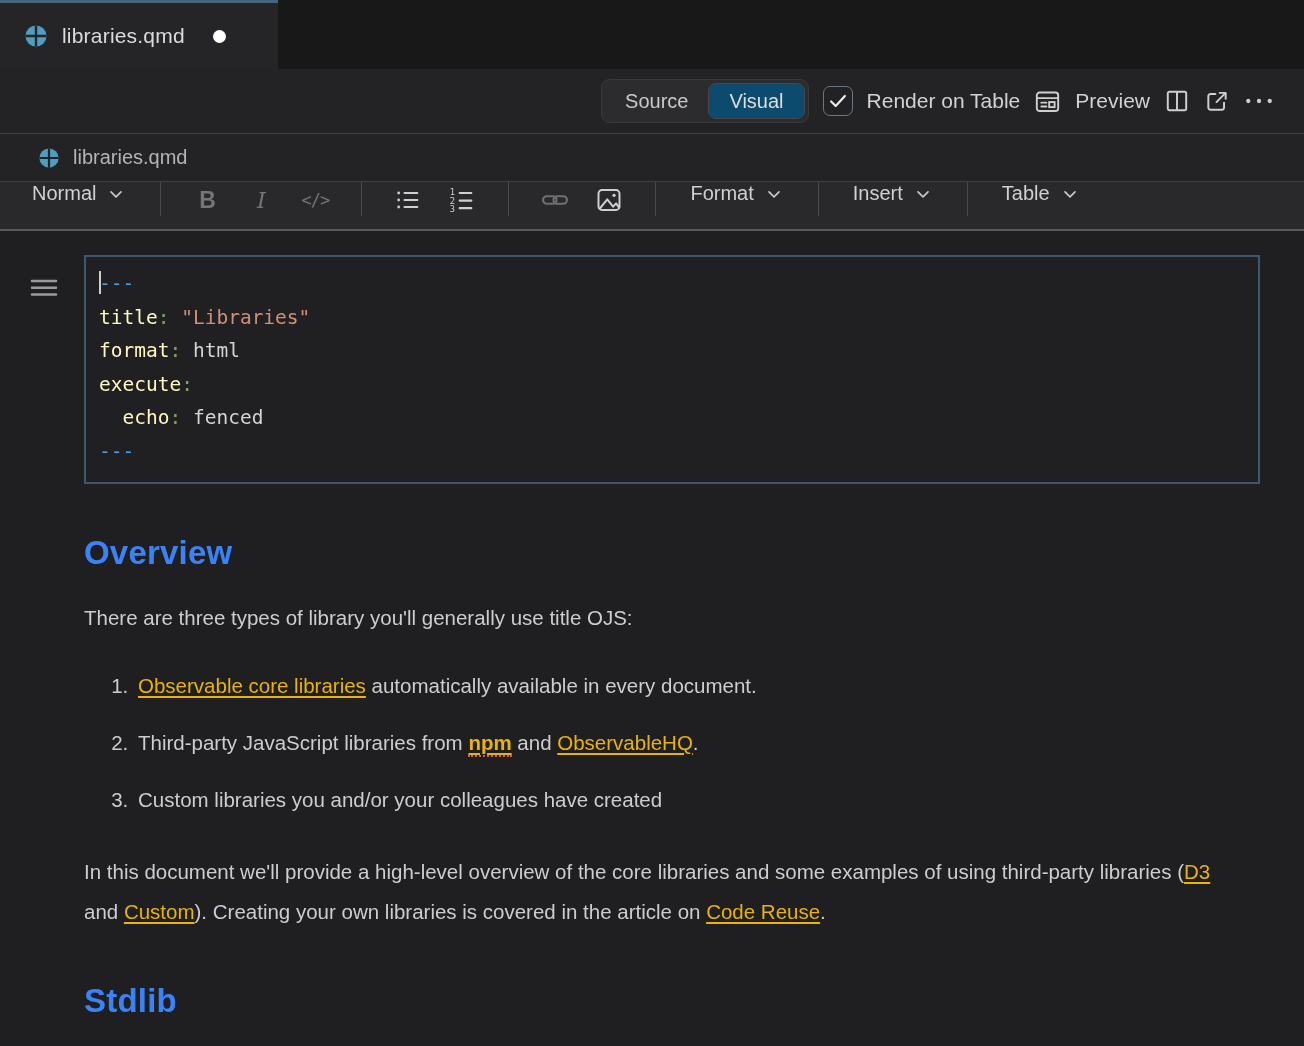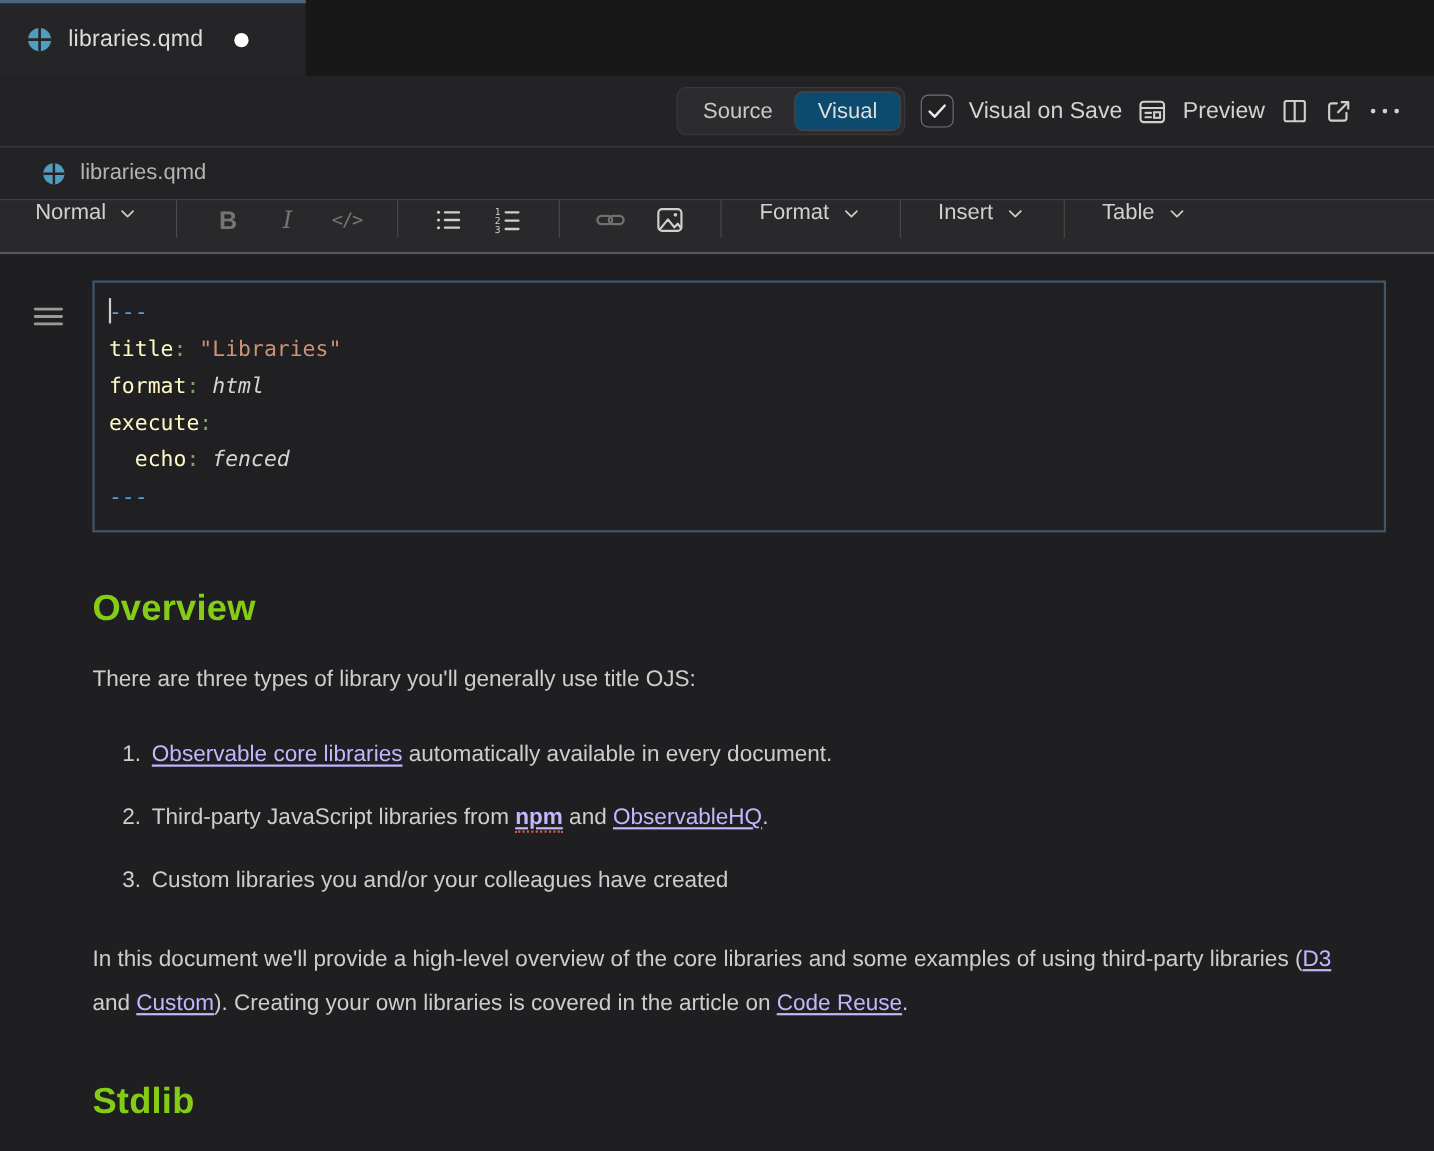--- a/index.html
+++ b/index.html
@@ -78,34 +78,34 @@
   .code-block {
     border:2px solid #40566a; background:#202022;
     padding:10px 0 14px 13px; margin-bottom:0;
     font-family:"DejaVu Sans Mono", monospace;
     font-size:19.5px; line-height:33.5px;
     white-space:pre; color:#d4d4d4;
   }
   .tk-key { color:#fef9c3; }
   .tk-colon { color:#7ca45b; }
   .tk-string { color:#ce9178; }
-  .tk-plain { color:#d4d4d4;font-style:italic; }
+  .tk-plain { color:#d4d4d4; }
   .tk-punct { color:#4aa0e0; }
   .cursor { display:inline-block; width:2px; height:23px; background:#cfcfcf; vertical-align:-4px; margin-right:-2px; }
 
   h1.doc-h {
-    font-size:33px; font-weight:bold; color:#84cc16;
+    font-size:33px; font-weight:bold; color:#3b82f6;
     margin-top:50px; margin-bottom:30px; letter-spacing:.2px;
   }
   .para { font-size:20.5px; line-height:1.55; color:#cdcdcd; margin-bottom:26px; max-width:1150px; }
   ol.doc-list { margin:40px 0 40px 0; padding-left:50px; }
   ol.doc-list li { font-size:20.5px; color:#cdcdcd; margin-bottom:33px; padding-left:4px; }
   ol.doc-list li::marker { color:#cdcdcd; }
 
-  .link { color:#c4b5fd; text-decoration:underline; text-underline-offset:3px; text-decoration-thickness:1.5px; cursor:pointer;margin-top:40px; }
+  .link { color:#eab308; text-decoration:underline; text-underline-offset:3px; text-decoration-thickness:1.5px; cursor:pointer;margin-top:40px; }
   .squiggle { border-bottom:2px dotted #cf5f4e; padding-bottom:1px;font-weight:bold; }
 
   .closing { margin-top:14px; line-height:1.95; }
   .h-stdlib { margin-top:52px; }
 </style>
 </head>
 <body>
 
 <div class="tabbar">
   <div class="tab">
@@ -125,21 +125,21 @@
     <div class="seg">Source</div>
     <div class="seg active">Visual</div>
   </div>
 
   <div class="check-group">
     <span class="checkbox">
       <svg viewBox="0 0 24 24" width="22" height="22" fill="none" stroke="#ececec" stroke-width="2.4" stroke-linecap="round" stroke-linejoin="round">
         <polyline points="4.5 12.5 9.5 17.5 19.5 6.5"></polyline>
       </svg>
     </span>
-    <span class="toolbar-label">Visual on Save</span>
+    <span class="toolbar-label">Render on Table</span>
   </div>
 
   <div class="preview-group">
     <span class="icon-btn">
       <svg viewBox="0 0 24 24" width="27" height="27" fill="none" stroke="#cfcfcf" stroke-width="1.7" stroke-linecap="round">
         <rect x="2.5" y="4" width="19" height="16.5" rx="2.5"></rect>
         <path d="M3 9h18"></path>
         <path d="M6.5 13h4.5M6.5 16.5h4.5"></path>
         <rect x="13.5" y="12.5" width="4.8" height="4.5"></rect>
       </svg>

